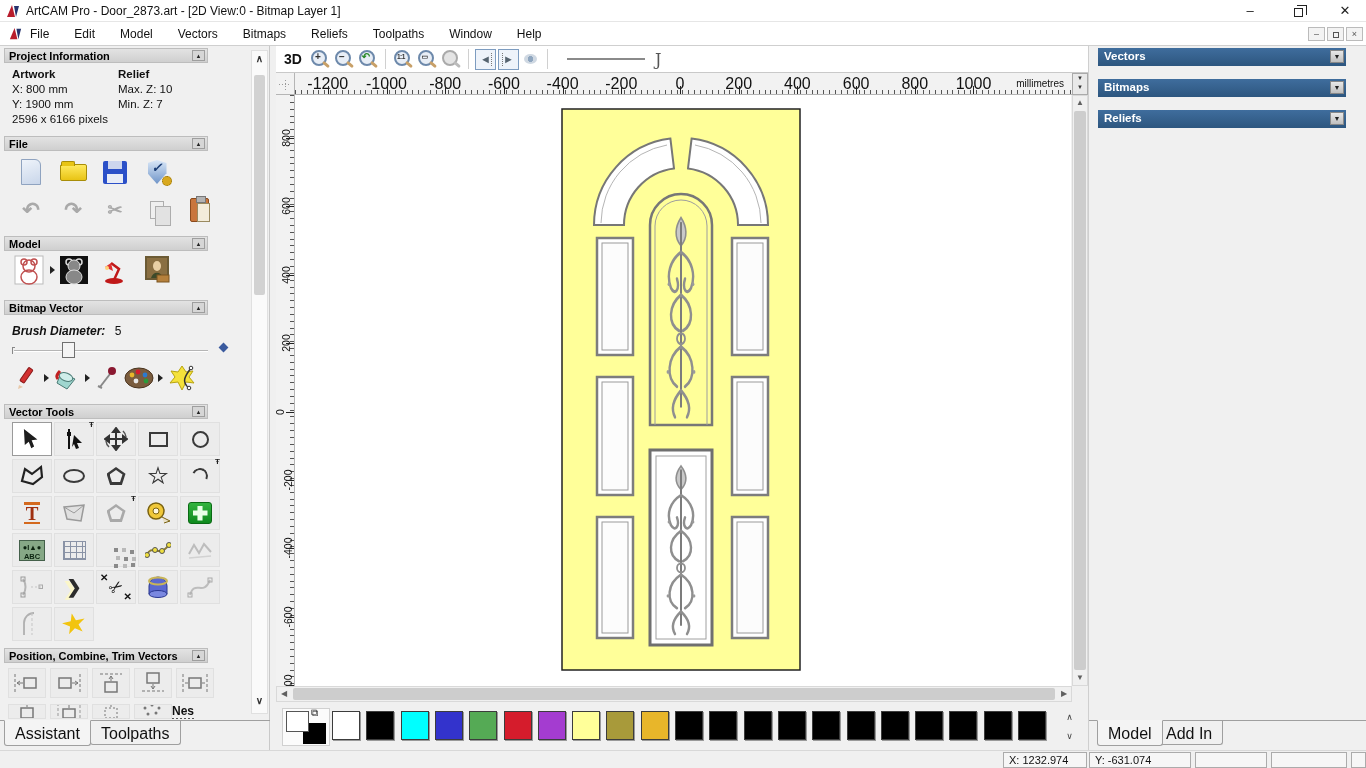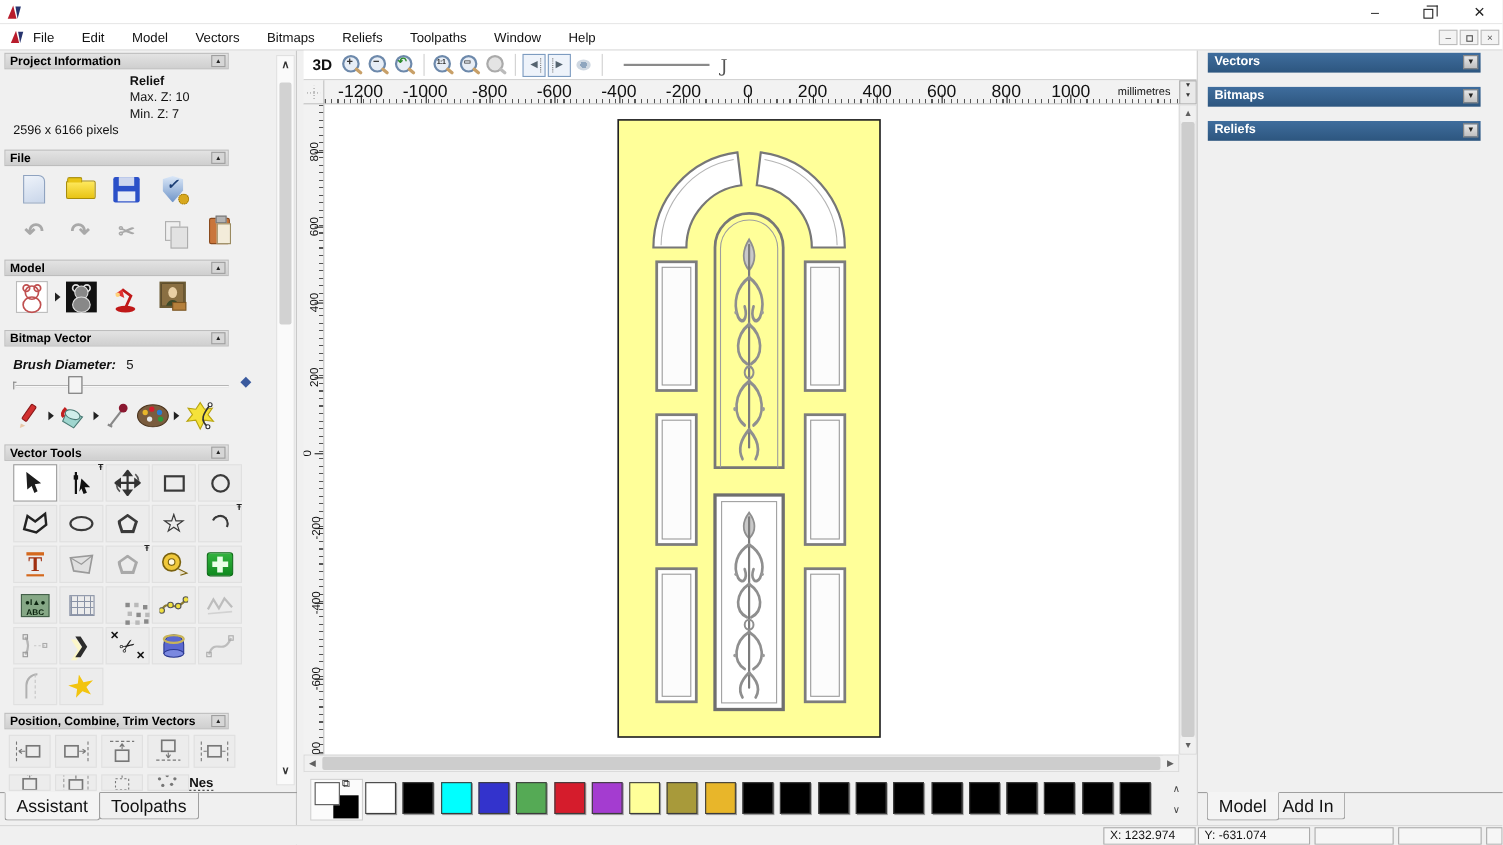--- a/index.html
+++ b/index.html
@@ -167,20 +167,21 @@
 
 </style>
 </head>
 <body>
 
 <div id="titlebar" class="a">
   <svg class="a tlogo" width="16" height="16" viewBox="0 0 16 16">
     <path d="M2,14 L7,2 L10,14 Z" fill="#b81c2c"></path>
     <path d="M9,3 L14,3 L11,14 Z" fill="#27346e"></path>
   </svg>
+  <span class="a ttext">ArtCAM Pro - Door_2873.art - [2D View:0 - Bitmap Layer 1]</span>
   <span class="a winbtn" id="btn-min">–</span>
   <span class="a winbtn" id="btn-restore"><span class="restore-glyph"></span></span>
   <span class="a winbtn" id="btn-close">✕</span>
 </div>
 
 <div id="menubar" class="a">
   <svg class="a mlogo" width="15" height="15" viewBox="0 0 16 16">
     <path d="M2,14 L7,2 L10,14 Z" fill="#b81c2c"></path>
     <path d="M9,3 L14,3 L11,14 Z" fill="#27346e"></path>
   </svg>
@@ -198,20 +199,25 @@
   <span class="a childbtn" id="cbtn-min">–</span>
   <span class="a childbtn" id="cbtn-rest"><span class="mini-restore"></span></span>
   <span class="a childbtn" id="cbtn-close">×</span>
 </div>
 
 <div id="leftpanel" class="a">
 
   <div class="a sec" style="top:2px">
     <span>Project Information</span>
     <span class="roll">▲</span>
+  </div>
+  <div class="a info" style="left:12px;top:21px;width:110px">
+    <div class="b">Artwork</div>
+    <div>X: 800 mm</div>
+    <div>Y: 1900 mm</div>
   </div>
   <div class="a info" style="left:118px;top:21px;width:110px">
     <div class="b">Relief</div>
     <div>Max. Z: 10</div>
     <div>Min. Z: 7</div>
   </div>
   <div class="a info" style="left:12px;top:66px">2596 x 6166 pixels</div>
 
   <div class="a sec" style="top:90px">
     <span>File</span>

